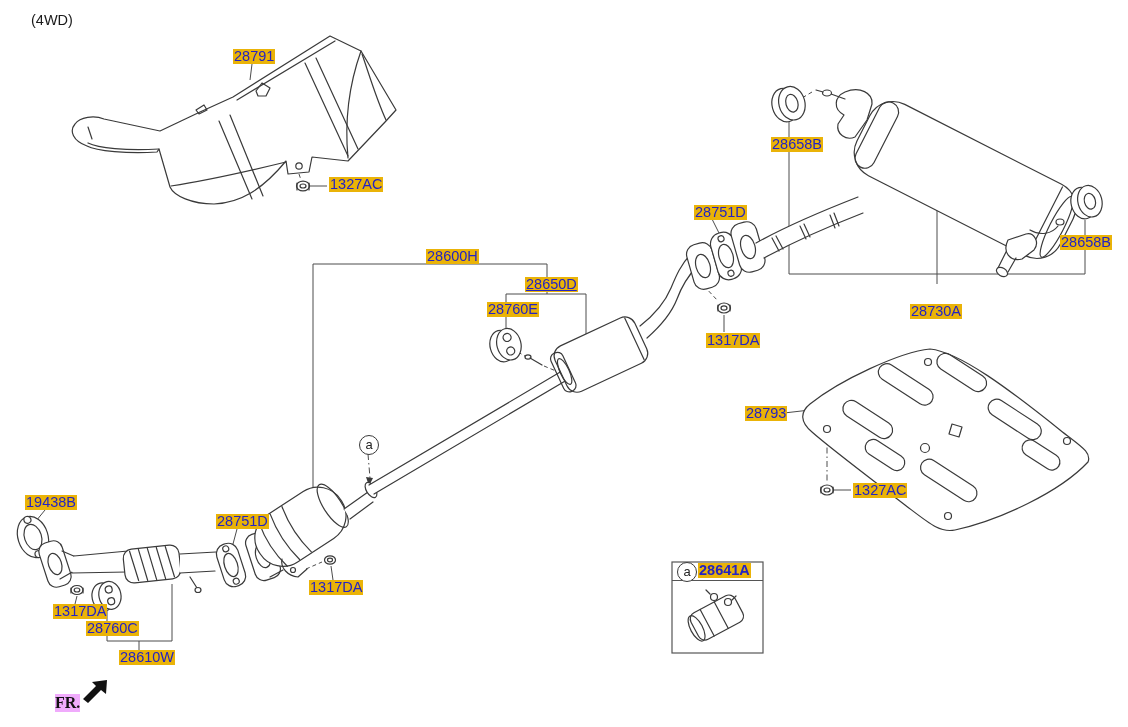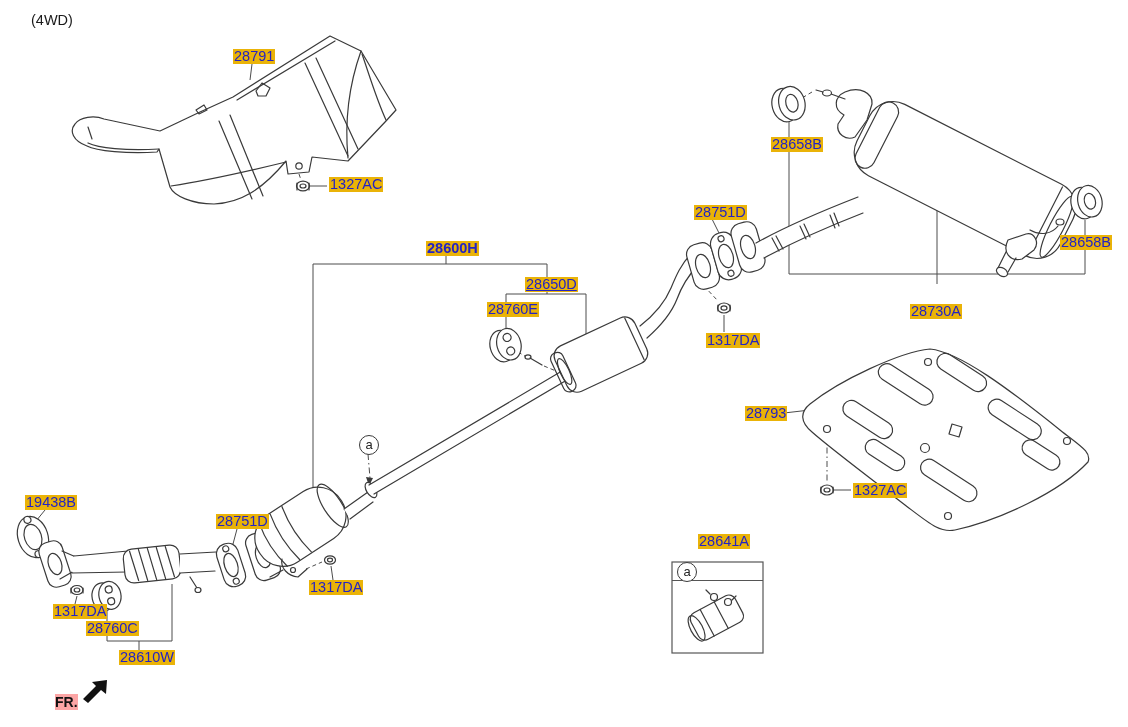--- a/index.html
+++ b/index.html
@@ -7,21 +7,21 @@
           font-family:"Liberation Sans",sans-serif;}
   svg.art{position:absolute;left:0;top:0;z-index:1;}
   .ln{fill:none;stroke:#3a3a3a;stroke-width:1.2;stroke-linecap:round;stroke-linejoin:round;}
   .fw{fill:#ffffff;}
   .ld{fill:none;stroke:#4c4c4c;stroke-width:1;}
   .dsh{stroke-dasharray:4 3;}
   .ddt{stroke-dasharray:6 3 1.5 3;}
   .callout{position:absolute;z-index:3;font-size:14.5px;color:#2323c4;background:#eab308;
            padding:0 1px;white-space:nowrap;line-height:1.05;}
   .note{position:absolute;z-index:3;font-size:14.5px;color:#1a1a1a;background:#fff;white-space:nowrap;}
-  .fr-label{position:absolute;z-index:3;font-size:14px;font-weight:700;color:#111;background:#fca5a5;}
+  .fr-label{position:absolute;z-index:3;font-size:16px;font-weight:700;color:#111;background:#f0abfc;font-family:Liberation Serif, serif;}
   .marker{position:absolute;z-index:3;width:18px;height:18px;border:1.4px solid #3a3a3a;border-radius:50%;
           background:#fff;font-size:13px;line-height:17px;text-align:center;color:#222;}
 </style>
 </head>
 <body>
 
 <div class="canvas">
 
 <svg class="art" width="1128" height="727" viewBox="0 0 1128 727">
 
@@ -279,36 +279,36 @@
     <path class="ln" d="M710,594 L706,590 M732,600 L736,596"></path>
   </g>
 
   <path d="M83,699 L96,686 L92,682 L107,680 L106,694 L101,690 L88,703 Z" fill="#111" stroke="none"></path>
 </svg>
 
 <span class="note" style="left:31px;top:12px;">(4WD)</span>
 
 <span class="callout" style="left:233px;top:49px;">28791</span>
 <span class="callout" style="left:329px;top:177px;">1327AC</span>
-<span class="callout" style="left:426px;top:241px;font-weight:bold;">28600H</span>
+<span class="callout" style="left:426px;top:249px;">28600H</span>
 <span class="callout" style="left:525px;top:277px;text-decoration:underline;">28650D</span>
 <span class="callout" style="left:487px;top:302px;">28760E</span>
 <span class="callout" style="left:694px;top:205px;">28751D</span>
 <span class="callout" style="left:706px;top:333px;">1317DA</span>
 <span class="callout" style="left:771px;top:137px;">28658B</span>
 <span class="callout" style="left:1060px;top:235px;">28658B</span>
 <span class="callout" style="left:910px;top:286px;margin-top:18px;">28730A</span>
 <span class="callout" style="left:745px;top:406px;">28793</span>
 <span class="callout" style="left:853px;top:483px;">1327AC</span>
 <span class="callout" style="left:25px;top:495px;">19438B</span>
 <span class="callout" style="left:216px;top:514px;">28751D</span>
 <span class="callout" style="left:53px;top:604px;">1317DA</span>
 <span class="callout" style="left:86px;top:621px;">28760C</span>
 <span class="callout" style="left:119px;top:650px;">28610W</span>
 <span class="callout" style="left:309px;top:580px;">1317DA</span>
 
 <span class="marker" style="left:359px;top:435px;">a</span>
 <span class="marker" style="left:677px;top:562px;">a</span>
-<span class="callout" style="left:698px;top:534px;">28641A</span>
+<span class="callout" style="left:698px;top:563px;font-weight:bold;">28641A</span>
 
 <span class="fr-label" style="left:55px;top:694px;">FR.</span>
 
 </div>
 
 </body></html>

